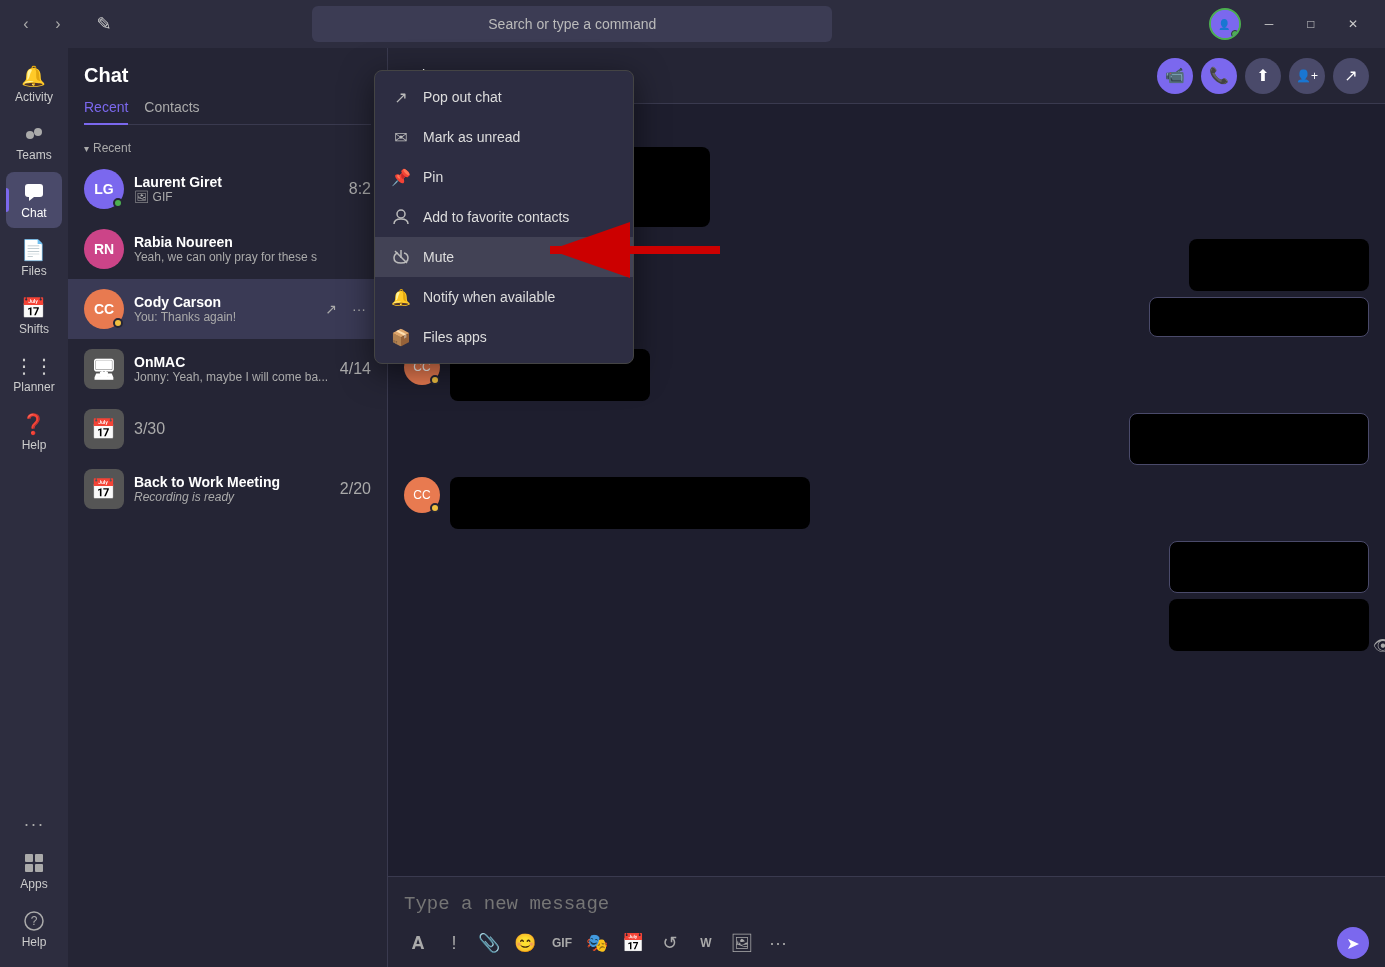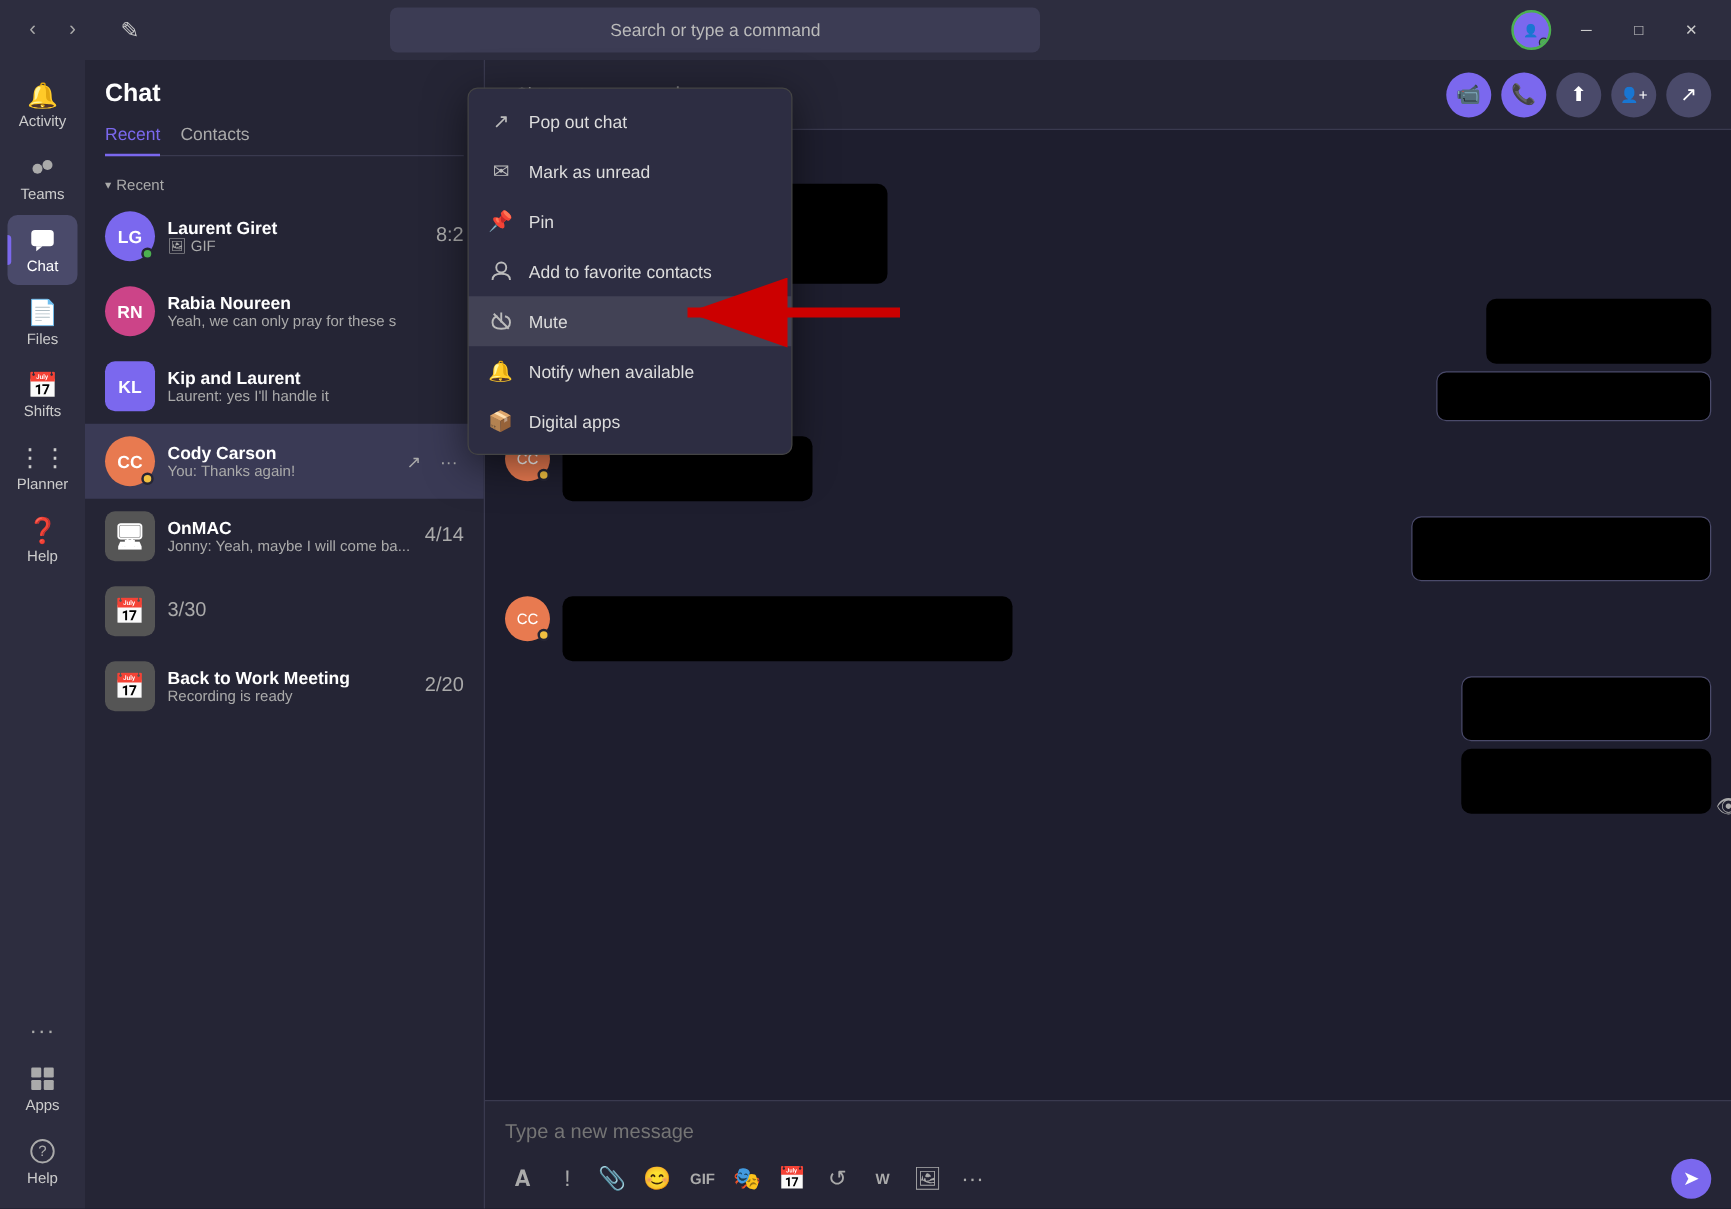--- a/index.html
+++ b/index.html
@@ -238,21 +238,21 @@
       overflow: hidden;
       text-overflow: ellipsis;
     }
     .chat-preview {
       font-size: 12px;
       color: #aaa;
       white-space: nowrap;
       overflow: hidden;
       text-overflow: ellipsis;
     }
-    .chat-preview.italic { }
+    .chat-preview.italic { font-style: italic; }
     .chat-meta {
       display: flex;
       flex-direction: column;
       align-items: flex-end;
       gap: 4px;
       flex-shrink: 0;
     }
     .chat-date {
       font-size: 16px;
       color: #aaa;
@@ -411,23 +411,24 @@
       border-top: 1px solid #3a3a4f;
       padding: 12px 16px 8px;
       background: #252535;
       flex-shrink: 0;
     }
     .message-input {
       width: 100%;
       background: transparent;
       border: none;
       color: #22c55e;
-      font-size: 16px;
+      font-size: 19px;
       outline: none;
       padding: 4px 0;
+      font-family: Liberation Mono, monospace;
     }
     .input-toolbar {
       display: flex;
       gap: 8px;
       align-items: center;
       margin-top: 8px;
     }
     .input-tool-btn {
       width: 28px; height: 28px;
       background: transparent;
@@ -577,29 +578,20 @@
     <div class="chat-item">
       <div class="chat-avatar" style="background:#cc4488;">
         RN
       </div>
       <div class="chat-info">
         <div class="chat-name">Rabia Noureen</div>
         <div class="chat-preview">Yeah, we can only pray for these s</div>
       </div>
     </div>
 
-    <div class="chat-item">
-      <div class="chat-avatar" style="background:#7b68ee; border-radius:8px;">
-        KL
-      </div>
-      <div class="chat-info">
-        <div class="chat-name">Kip and Laurent</div>
-        <div class="chat-preview">Laurent: yes I'll handle it</div>
-      </div>
-    </div>
 
     <div class="chat-item active">
       <div class="chat-avatar" style="background:#e87a50;">
         CC
         <div class="avatar-status yellow"></div>
       </div>
       <div class="chat-info">
         <div class="chat-name">Cody Carson</div>
         <div class="chat-preview">You: Thanks again!</div>
       </div>
@@ -677,21 +669,21 @@
           </svg>
       </span>
       <span>Mute</span>
     </div>
     <div class="context-menu-item">
       <span class="menu-icon">🔔</span>
       <span>Notify when available</span>
     </div>
     <div class="context-menu-item">
       <span class="menu-icon">📦</span>
-      <span>Digital apps</span>
+      <span>Files apps</span>
     </div>
   </div>
 
   <div class="red-arrow">
     <svg width="220" height="80" viewBox="0 0 220 80">
       <defs>
         <marker id="arrowhead" markerWidth="10" markerHeight="7" refX="10" refY="3.5" orient="auto">
           <polygon points="0 0, 10 3.5, 0 7" fill="#cc0000"></polygon>
         </marker>
       </defs>

